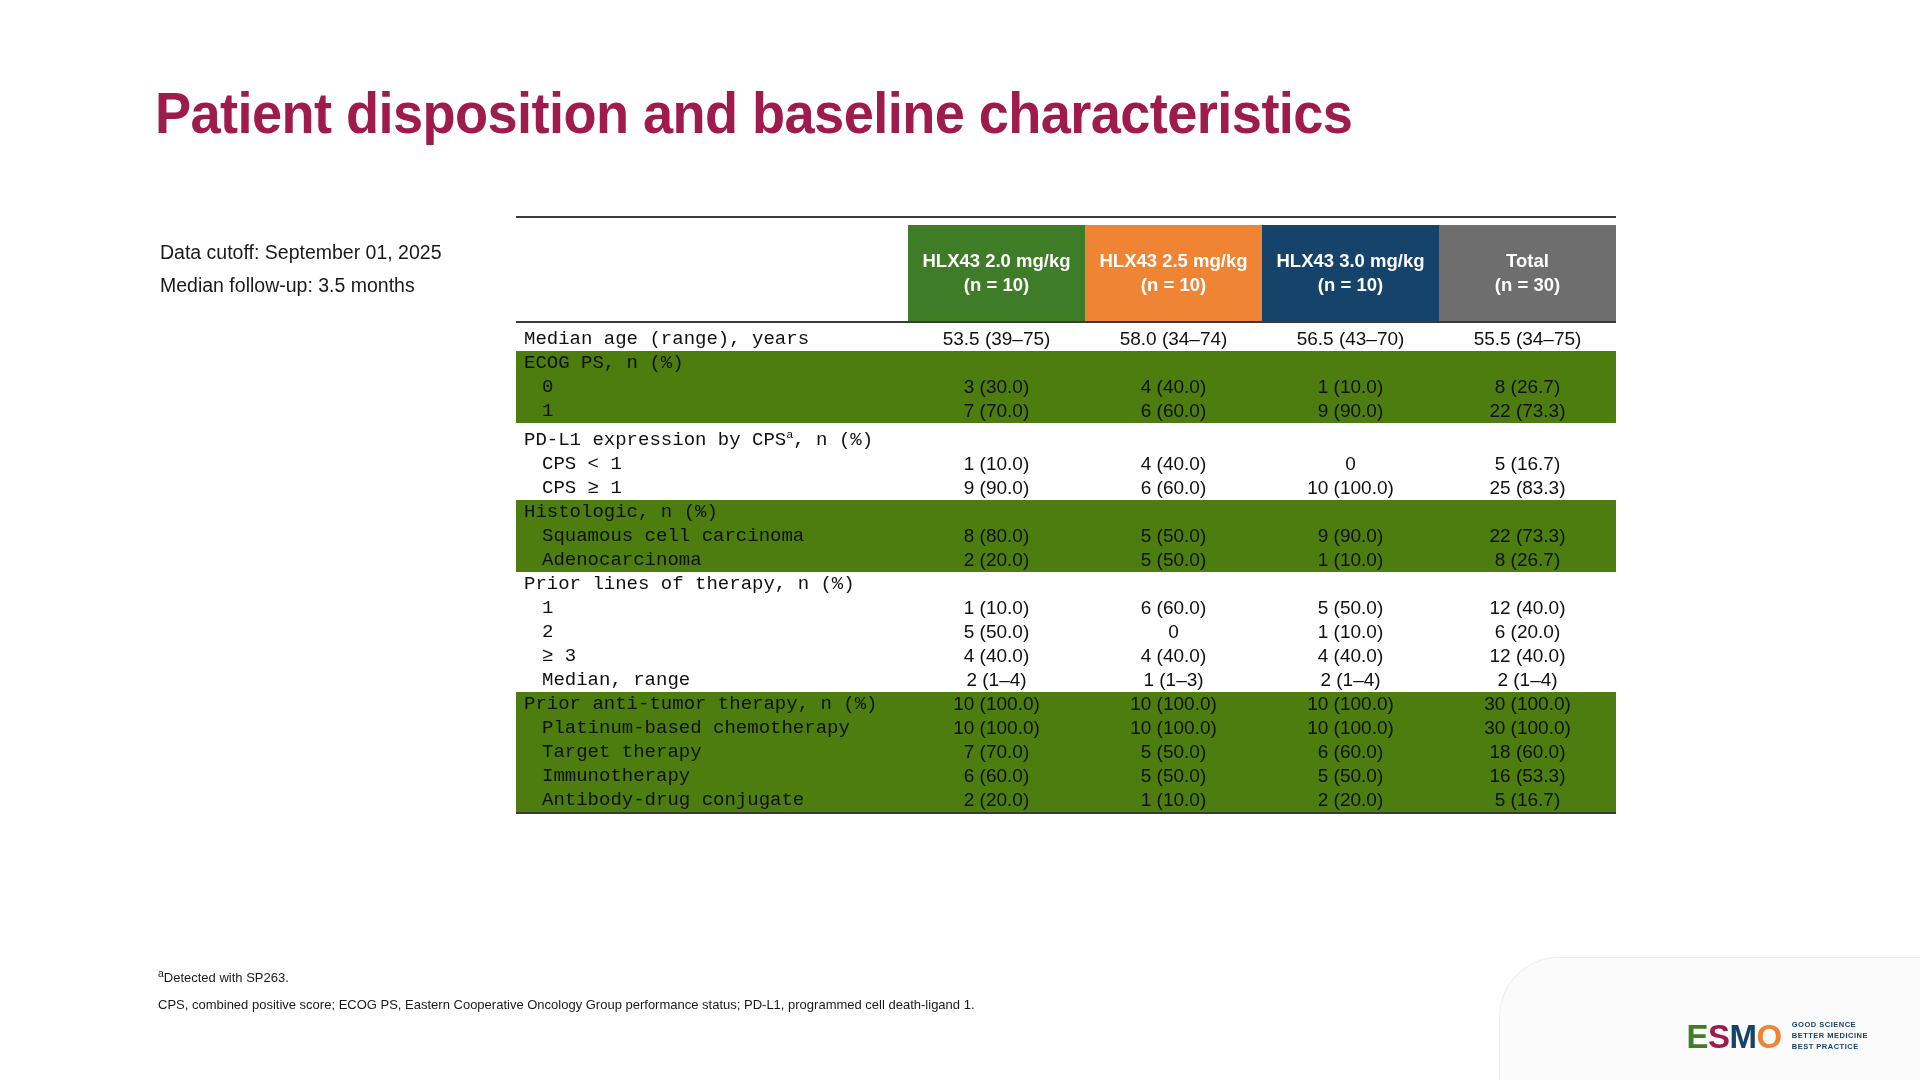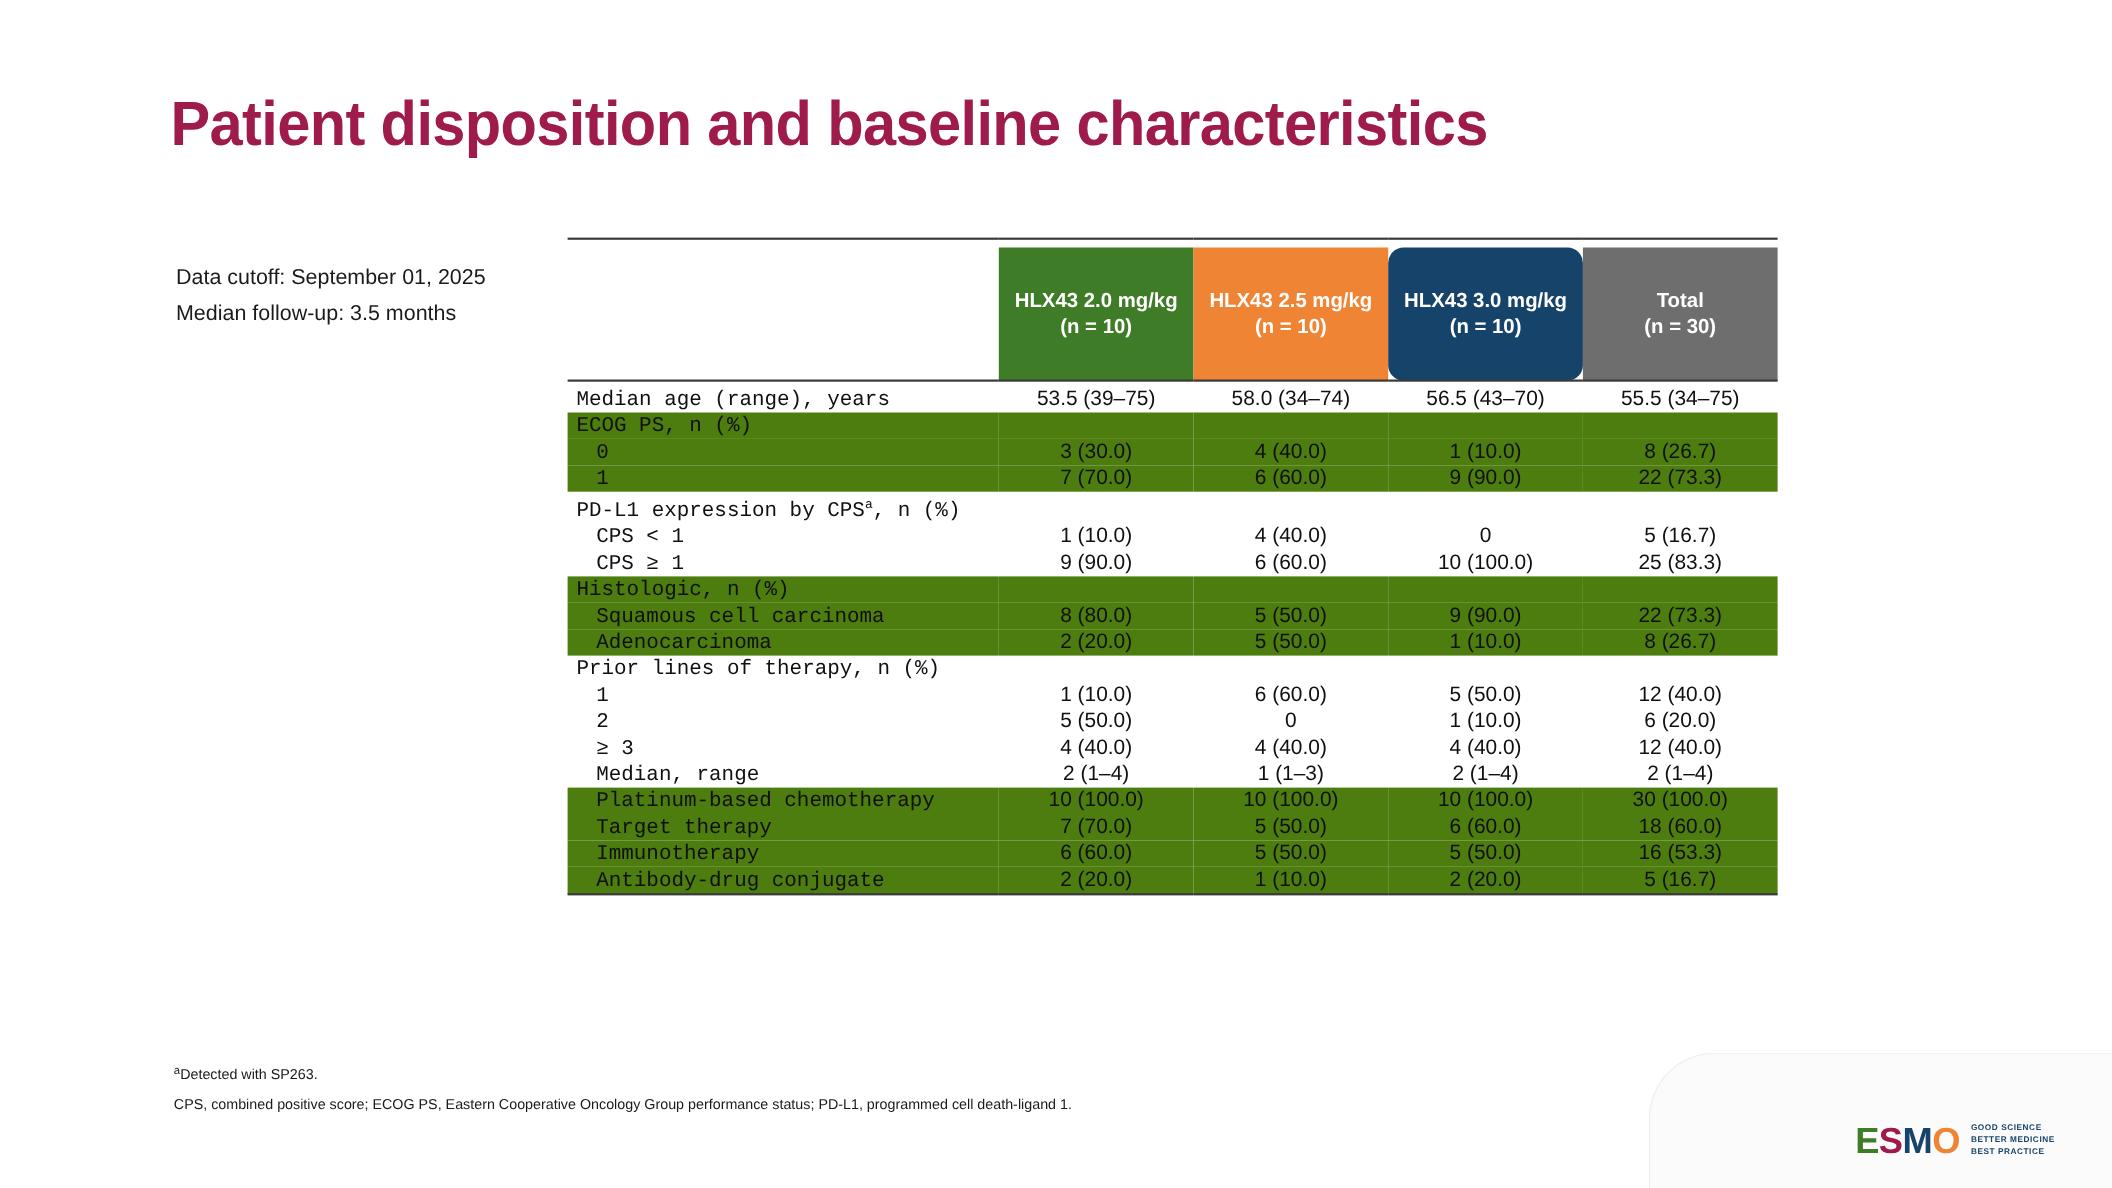--- a/index.html
+++ b/index.html
@@ -82,21 +82,21 @@
     line-height: 0;
   }
 
   .colhead {
     color: #ffffff;
     font-weight: bold;
     text-align: center;
     font-size: 18.5px;
     line-height: 24px;
     height: 80px;
-    padding: 20px 6px !important;
+    padding: 8px 6px !important;
   }
   .ch-green  { background: #3f7c28; }
   .ch-orange { background: #ef8434; }
   .ch-navy   { background: #164369; }
   .ch-gray   { background: #6e6e6e; }
   .colhead .sub { font-weight: bold; display: block; }
 
   .labelcell {
     text-align: left;
     padding-left: 8px !important;
@@ -194,21 +194,21 @@
           <col class="w-col">
       </colgroup>
       <tbody>
         <tr class="rule-top">
           <td colspan="5"></td>
         </tr>
         <tr id="header-row">
             <td></td>
             <td class="colhead ch-green" style="background: rgb(63, 124, 40);"><span>HLX43 2.0 mg/kg</span><span class="sub">(n = 10)</span></td>
             <td class="colhead ch-orange" style="background: rgb(239, 132, 52);"><span>HLX43 2.5 mg/kg</span><span class="sub">(n = 10)</span></td>
-            <td class="colhead ch-navy" style="background: rgb(22, 67, 105); border-radius: 14px;"><span>HLX43 3.0 mg/kg</span><span class="sub">(n = 10)</span></td>
+            <td class="colhead ch-navy" style="background: rgb(22, 67, 105);"><span>HLX43 3.0 mg/kg</span><span class="sub">(n = 10)</span></td>
             <td class="colhead ch-gray" style="background: rgb(110, 110, 110);"><span>Total</span><span class="sub">(n = 30)</span></td>
           </tr>
         <tr class="rule-mid">
           <td colspan="5"></td>
         </tr>
       </tbody>
       <tbody id="rows-body">
           <tr class="datarow">
             <td class="labelcell">Median age (range), years</td>
             <td class="valcell">53.5 (39–75)</td>
@@ -306,20 +306,27 @@
             <td class="valcell">4 (40.0)</td>
             <td class="valcell">4 (40.0)</td>
             <td class="valcell">12 (40.0)</td>
           </tr>
           <tr class="datarow">
             <td class="labelcell indent1">Median, range</td>
             <td class="valcell">2 (1–4)</td>
             <td class="valcell">1 (1–3)</td>
             <td class="valcell">2 (1–4)</td>
             <td class="valcell">2 (1–4)</td>
+          </tr>
+          <tr class="datarow shaded">
+            <td class="labelcell">Prior anti-tumor therapy, n (%)</td>
+            <td class="valcell">10 (100.0)</td>
+            <td class="valcell">10 (100.0)</td>
+            <td class="valcell">10 (100.0)</td>
+            <td class="valcell">30 (100.0)</td>
           </tr>
           <tr class="datarow shaded">
             <td class="labelcell indent1">Platinum-based chemotherapy</td>
             <td class="valcell">10 (100.0)</td>
             <td class="valcell">10 (100.0)</td>
             <td class="valcell">10 (100.0)</td>
             <td class="valcell">30 (100.0)</td>
           </tr>
           <tr class="datarow shaded">
             <td class="labelcell indent1">Target therapy</td>

